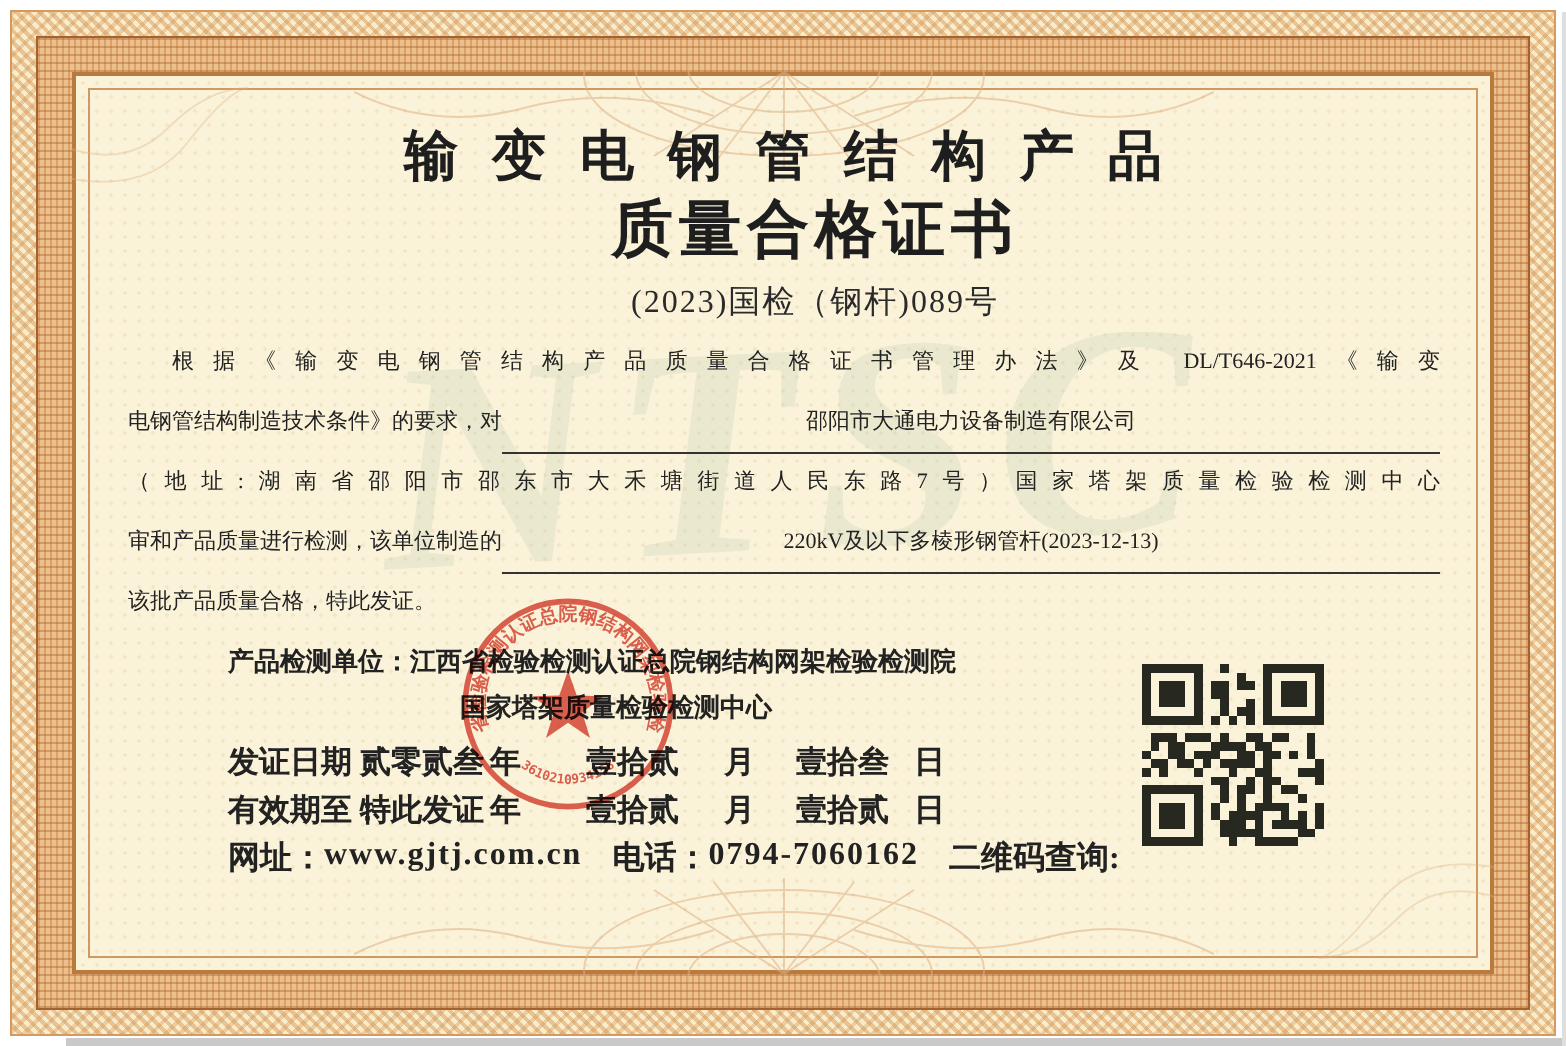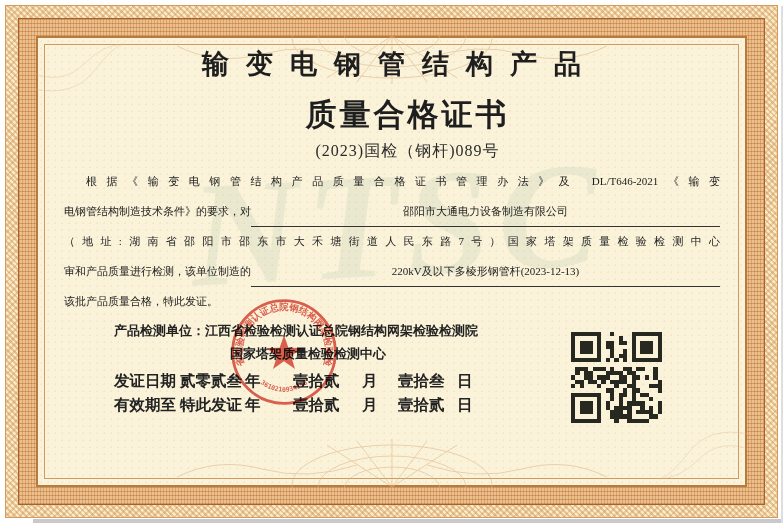--- a/index.html
+++ b/index.html
@@ -22,21 +22,21 @@
   .paper{position:absolute;inset:36px;background:#faf3da;border:2px solid #b97a3e;
     background-image:radial-gradient(rgba(214,190,130,.22) 1px,transparent 1px);
     background-size:7px 7px;}
   .paper-line{position:absolute;inset:6px;border:1px solid #cf9a62;pointer-events:none;}
   .ornament{position:absolute;left:50%;transform:translateX(-50%);pointer-events:none;}
   .orn-top{top:-6px;}
   .orn-bottom{bottom:-6px;transform:translateX(-50%) scaleY(-1);}
   .corner-orn{position:absolute;width:90px;height:60px;opacity:.35;pointer-events:none;}
   
   .t-center{position:absolute;left:0;right:0;text-align:center;color:#1e1e1e;}
-  .title1{top:8px;font-size:27px;font-weight:bold;letter-spacing:17px;text-indent:17px;}
+  .title1{top:22px;font-size:27px;font-weight:bold;letter-spacing:17px;text-indent:17px;}
   .title2{top:56px;font-size:31px;font-weight:bold;letter-spacing:3px;margin-left:32px;}
   .certno{top:103px;font-size:16px;letter-spacing:1px;color:#2a2a2a;padding-left:32px;}
   .para{position:absolute;left:26px;width:656px;top:129px;font-size:11px;line-height:29.5px;color:#222;}
   .pline{white-space:nowrap;}
   .pjust{text-align:justify;text-align-last:justify;white-space:normal;}
   .indent{text-indent:2em;}
   .fillrow{display:flex;}
   .fillrow .ul{flex:1;text-align:center;border-bottom:1px solid #333;white-space:nowrap;}
   .insp{position:absolute;left:76px;top:282px;font-size:13px;font-weight:bold;color:#222;line-height:22.5px;}
   .insp .org2{padding-left:116px;}
@@ -136,20 +136,29 @@
     <div class="drow d-valid">
       <span class="c0">有效期至：</span>
       <span class="c1">特此发证</span>
       <span class="c2">年</span>
       <span class="c3">壹拾贰</span>
       <span class="c4">月</span>
       <span class="c5">壹拾贰</span>
       <span class="c6">日</span>
     </div>
 
+    <div class="frow">
+      <span>网址：</span>
+      <span class="mono">www.gjtj.com.cn</span>
+      <span class="gap1"></span>
+      <span>电话：</span>
+      <span class="mono">0794-7060162</span>
+      <span class="gap2"></span>
+      <span>二维码查询:</span>
+    </div>
 
     <svg class="stamp" viewBox="0 0 120 120">
       <circle cx="60" cy="60" r="55" fill="none" stroke="#d9483b" stroke-width="3"></circle>
       <path d="M60,42 L64.7,55.5 L79,55.8 L67.6,64.5 L71.8,78.2 L60,70 L48.2,78.2 L52.4,64.5 L41,55.8 L55.3,55.5 Z" fill="#d9483b"></path>
       <defs>
         <path id="arcTop" d="M 17.7,75.4 A 45,45 0 1 1 102.3,75.4" fill="none"></path>
         <path id="arcBot" d="M 25,82 A 40,40 0 0 0 95,82" fill="none"></path>
       </defs>
       <text font-size="10" fill="#d9483b" font-weight="bold" font-family="Liberation Serif, DejaVu Serif, serif">
         <textPath href="#arcTop" startOffset="50%" text-anchor="middle">江西省检验检测认证总院钢结构网架检验检测院</textPath>

